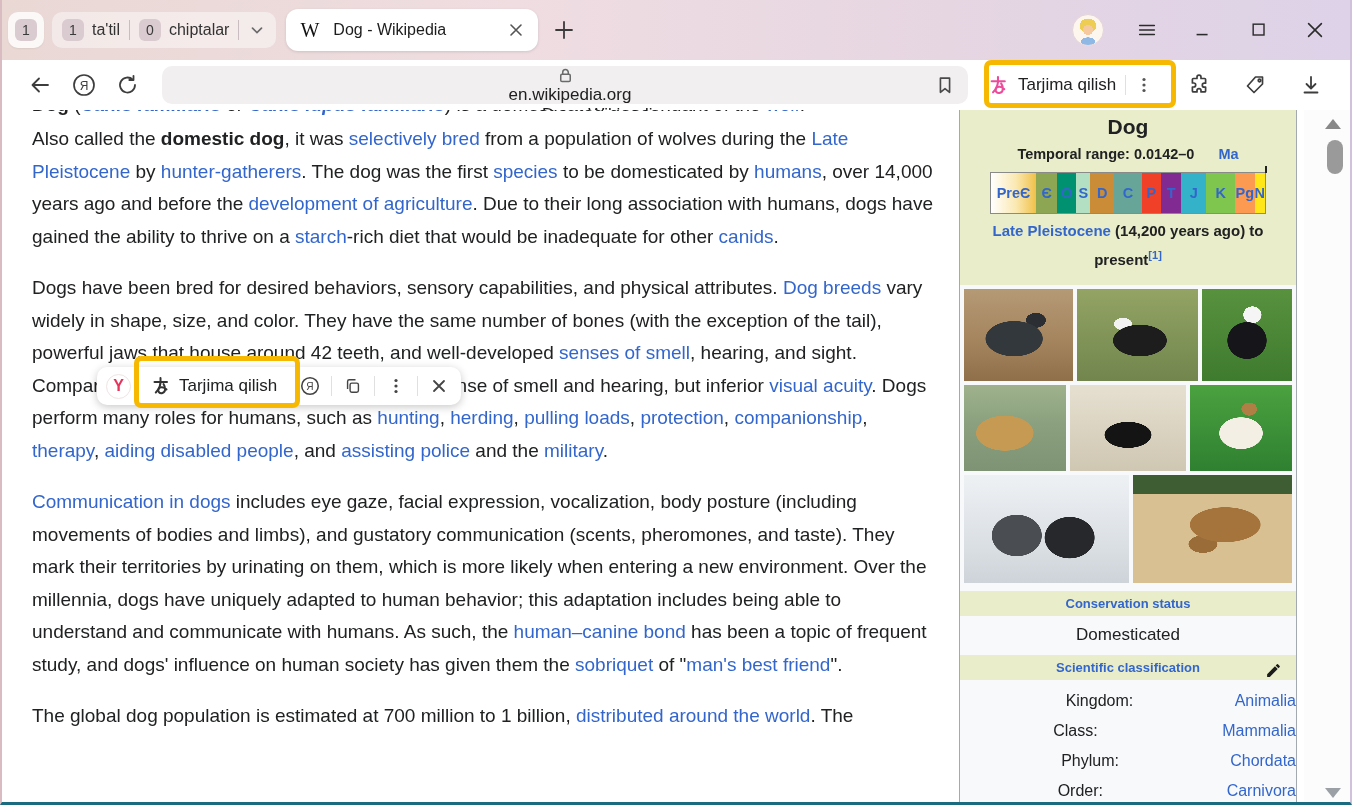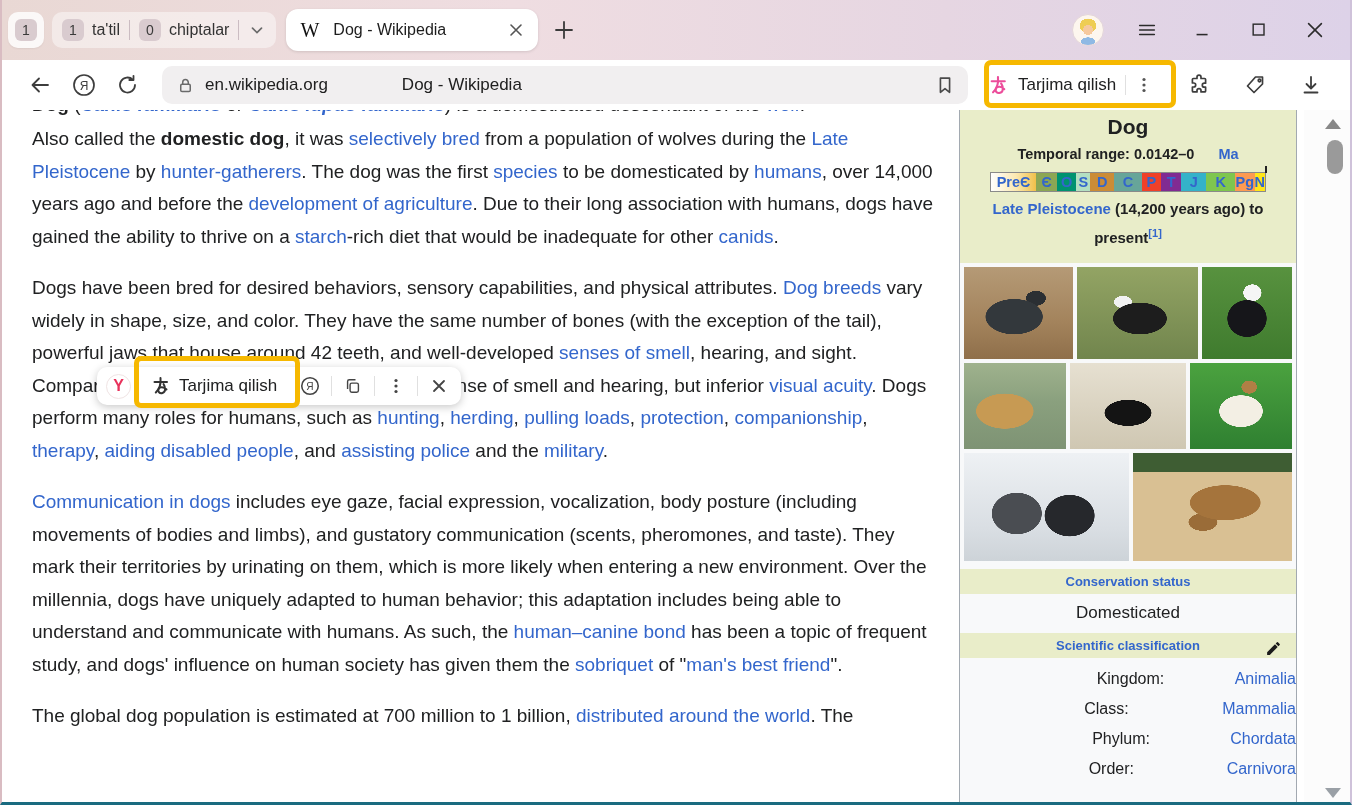--- a/index.html
+++ b/index.html
@@ -32,21 +32,21 @@
   .avatar{width:32px;height:32px;border-radius:50%;border:1px solid #e3d5da;background:
     radial-gradient(38% 22% at 50% 88%, #8fb9e4 0 60%, transparent 61%),
     radial-gradient(28% 28% at 50% 50%, #f6c99e 0 60%, transparent 61%),
     radial-gradient(46% 40% at 50% 36%, #eecd54 0 60%, transparent 61%),
     #fdf6ee;}
   .ctl{width:26px;height:26px;display:flex;align-items:center;justify-content:center;}
   
   .toolbar{position:relative;height:50px;background:#fff;display:flex;align-items:center;padding:0 16px;}
   .tb-ic{width:44px;height:36px;display:flex;align-items:center;justify-content:center;}
   .addressbar{margin-left:12px;width:806px;height:38px;background:#f1eff0;border-radius:10px;
-    display:flex;align-items:center;padding:0 14px;position:relative;}
+    display:flex;align-items:center;padding:0 14px;position:relative;flex-direction:column;}
   .ab-host{font-size:17px;color:#202020;margin-left:10px;}
   .ab-title{font-size:17px;color:#202020;margin-left:74px;}
   .ab-bookmark{position:absolute;right:12px;top:7px;}
   .tr-btn{display:flex;align-items:center;height:40px;margin-left:8px;padding:0 12px;gap:9px;background:#fff;border-radius:8px;}
   .tr-label{font-size:17px;color:#202122;white-space:nowrap;}
   .vsep{width:1px;height:20px;background:#e0e0e0;}
   .tb-right{display:flex;align-items:center;margin-left:14px;gap:16px;}
   .tb-right .tb-ic{width:40px;}
   
   .annotation{position:absolute;border:5px solid var(--ann);border-radius:7px;background:transparent;pointer-events:none;}
@@ -70,37 +70,37 @@
   .pop-tr{display:flex;align-items:center;gap:8px;padding:0 12px;font-size:17px;color:#202122;white-space:nowrap;}
   .pop-ic{width:26px;height:26px;display:flex;align-items:center;justify-content:center;}
   
   .infobox{position:absolute;left:957px;top:0;width:338px;height:760px;background:#f8f9fa;
     border:1px solid #a2a9b1;border-top:none;font-size:14px;color:#202122;}
   .ibx-top{background:var(--band);text-align:center;padding:3px 6px 10px;}
   .ibx-title{font-size:21px;font-weight:bold;padding-top:2px;}
   .ibx-temporal{font-size:14.5px;font-weight:bold;margin-top:7px;}
   .ibx-temporal a{color:var(--link);text-decoration:none;margin-left:20px;}
   .tl-wrap{width:276px;margin:10px auto 2px;position:relative;}
-  .tl-bar{display:flex;height:20px;border:1px solid #8a8a8a;background:#fff;overflow:hidden;}
+  .tl-bar{display:flex;height:42px;border:1px solid #8a8a8a;background:#fff;overflow:hidden;}
   .tseg{height:100%;display:flex;align-items:center;justify-content:center;
     font-size:14.5px;font-weight:bold;color:var(--link);white-space:nowrap;overflow:visible;}
   .tl-tick{position:absolute;right:-1px;top:-6px;width:2px;height:7px;background:#222;}
   .ibx-range{font-size:15px;font-weight:bold;line-height:1.95;}
   .ibx-range .wlink{font-weight:bold;}
   .imgrow{display:flex;gap:4px;padding:0 4px;margin-top:4px;}
   .imgtile{border:0;}
   .r1 .imgtile{height:92px;} .r2 .imgtile{height:86px;} .r3 .imgtile{height:108px;}
   .band{margin-top:8px;background:var(--band);text-align:center;font-size:13px;font-weight:bold;
     color:var(--link);padding:5px 0;position:relative;}
   .band .edit{position:absolute;right:14px;top:7px;}
   .status-row{text-align:center;font-size:17px;padding:9px 0 2px;}
   .crows{margin-top:6px;}
   .crow{display:flex;align-items:baseline;padding:6px 0 6px 10px;font-size:16px;justify-content:flex-end;}
   .crow .lab{width:138px;}
-  .crow a{color:var(--link);text-decoration:none;}
+  .crow a{color:var(--link);text-decoration:none;margin-left:31px;}
   
   .ph1{background:radial-gradient(52% 38% at 46% 54%, #33383c 0 50%, transparent 51%),radial-gradient(18% 16% at 66% 34%, #2b2f33 0 50%, transparent 51%),linear-gradient(180deg,#b59a76,#a3835c 60%,#8f6f4a);}
   .ph2{background:radial-gradient(44% 34% at 52% 56%, #1d1d1d 0 50%, transparent 51%),radial-gradient(15% 13% at 38% 38%, #f2f2f2 0 50%, transparent 51%),linear-gradient(180deg,#93a464,#71854d);}
   .ph3{background:radial-gradient(48% 44% at 50% 56%, #16161a 0 45%, transparent 46%),radial-gradient(20% 18% at 56% 28%, #f5f5f5 0 50%, transparent 51%),linear-gradient(180deg,#58923f,#3f7b2e);}
   .ph4{background:radial-gradient(58% 42% at 40% 56%, #c79a53 0 48%, transparent 49%),linear-gradient(180deg,#9fb28d,#8aa07e 45%,#7e9374);}
   .ph5{background:radial-gradient(40% 30% at 50% 58%, #141414 0 50%, transparent 51%),linear-gradient(180deg,#e6e0d1,#cfc7b2);}
   .ph6{background:radial-gradient(44% 38% at 50% 56%, #f3efe4 0 48%, transparent 49%),radial-gradient(15% 15% at 58% 28%, #b07f45 0 50%, transparent 51%),linear-gradient(180deg,#4ba23f,#2f8031);}
   .ph7{background:radial-gradient(30% 38% at 32% 56%, #4a4d52 0 50%, transparent 51%),radial-gradient(30% 38% at 64% 58%, #26282c 0 50%, transparent 51%),linear-gradient(180deg,#eef1f4,#d9dee3 70%,#cdd3d8);}
   .ph8{background:radial-gradient(44% 32% at 58% 46%, #a5743c 0 50%, transparent 51%),radial-gradient(18% 16% at 44% 64%, #9a6c38 0 50%, transparent 51%),linear-gradient(180deg,#3e5d33 0 18%,#d9c093 18%);}
   

